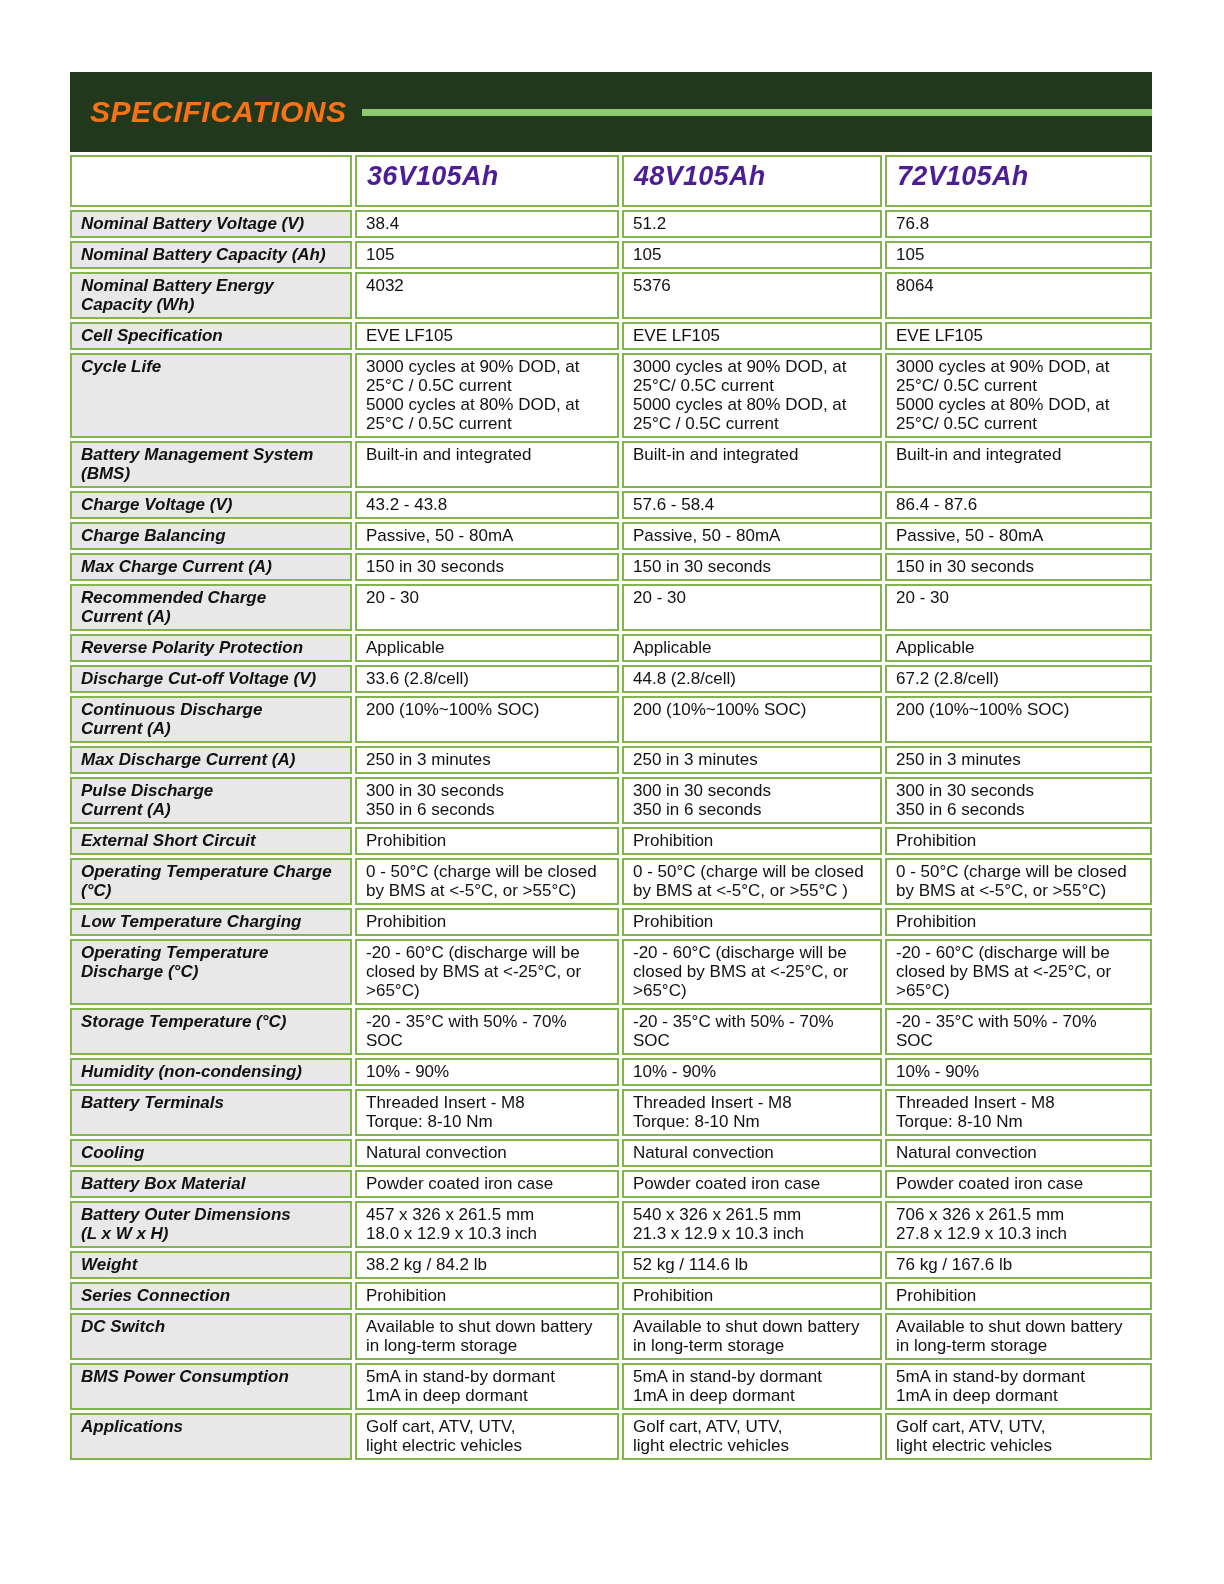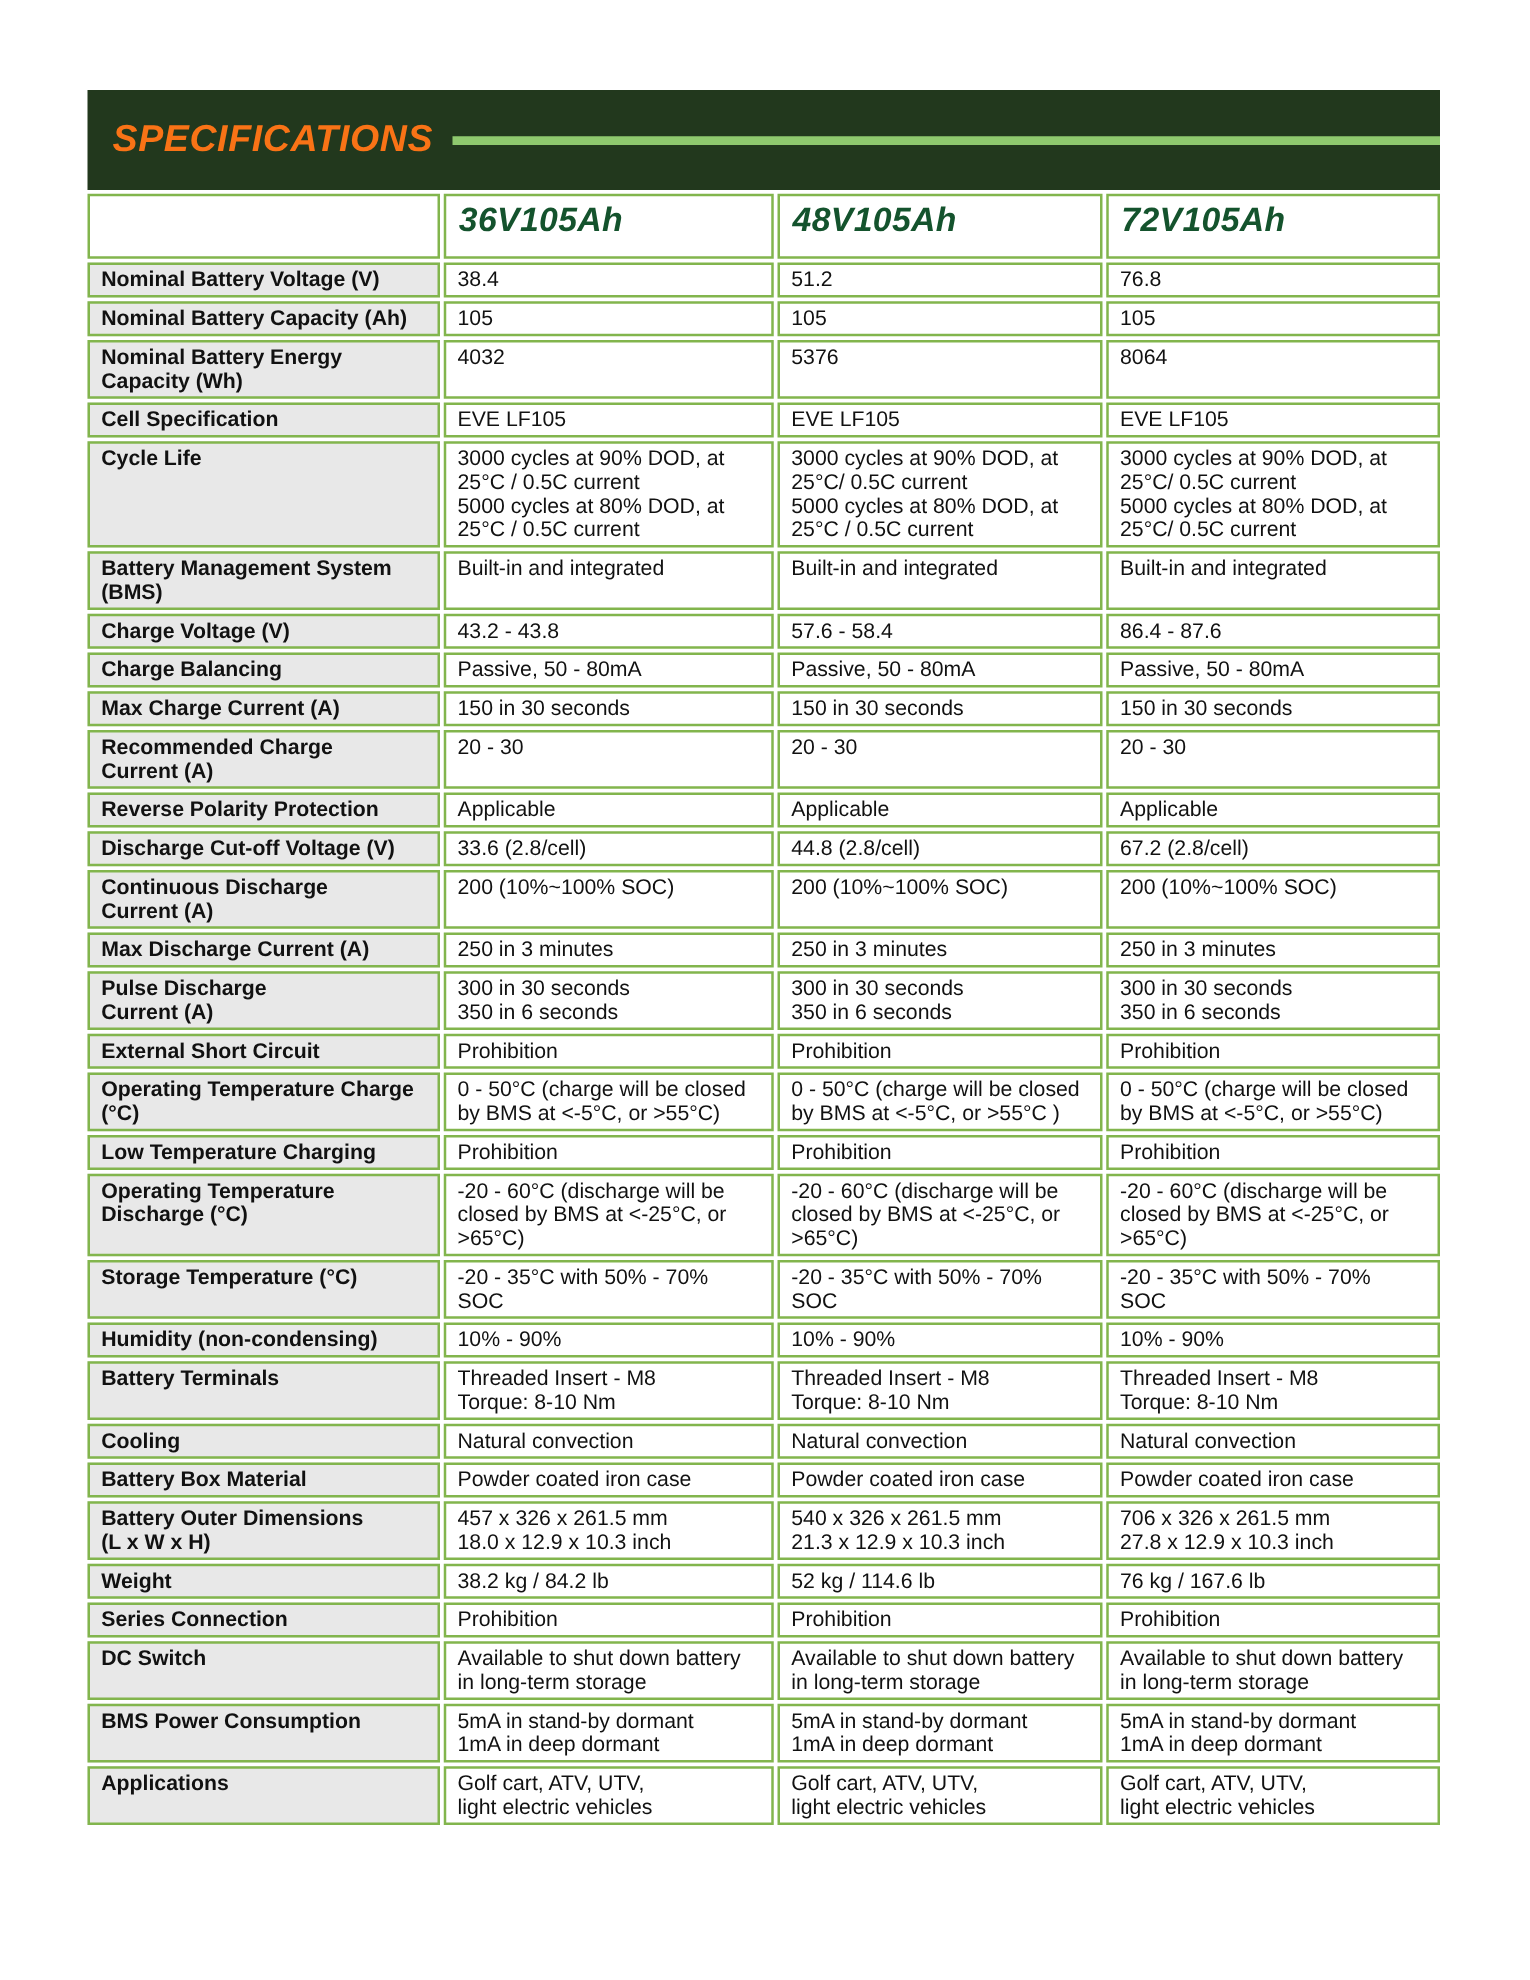--- a/index.html
+++ b/index.html
@@ -53,35 +53,36 @@
     text-align: left;
     box-sizing: border-box;
     white-space: pre-line;
     overflow: hidden;
   }
   .corner-cell {
     background: #ffffff;
   }
   .product-header {
     background: #ffffff;
-    color: #14532d;
+    color: #4c1d95;
     font-size: 27px;
     font-weight: bold;
     font-style: italic;
     vertical-align: middle;
     height: 52px;
     padding: 4px 10px;
     letter-spacing: 0.3px;
   }
   .label-cell {
     background: #e8e8e8;
     font-weight: bold;
     font-size: 17px;
     line-height: 19px;
     padding: 2px 9px 3px 9px;
+    font-style: italic;
   }
   .value-cell {
     background: #ffffff;
     font-weight: normal;
     font-size: 17px;
     line-height: 19px;
     padding: 2px 9px 3px 9px;
   }
 </style>
 </head>

